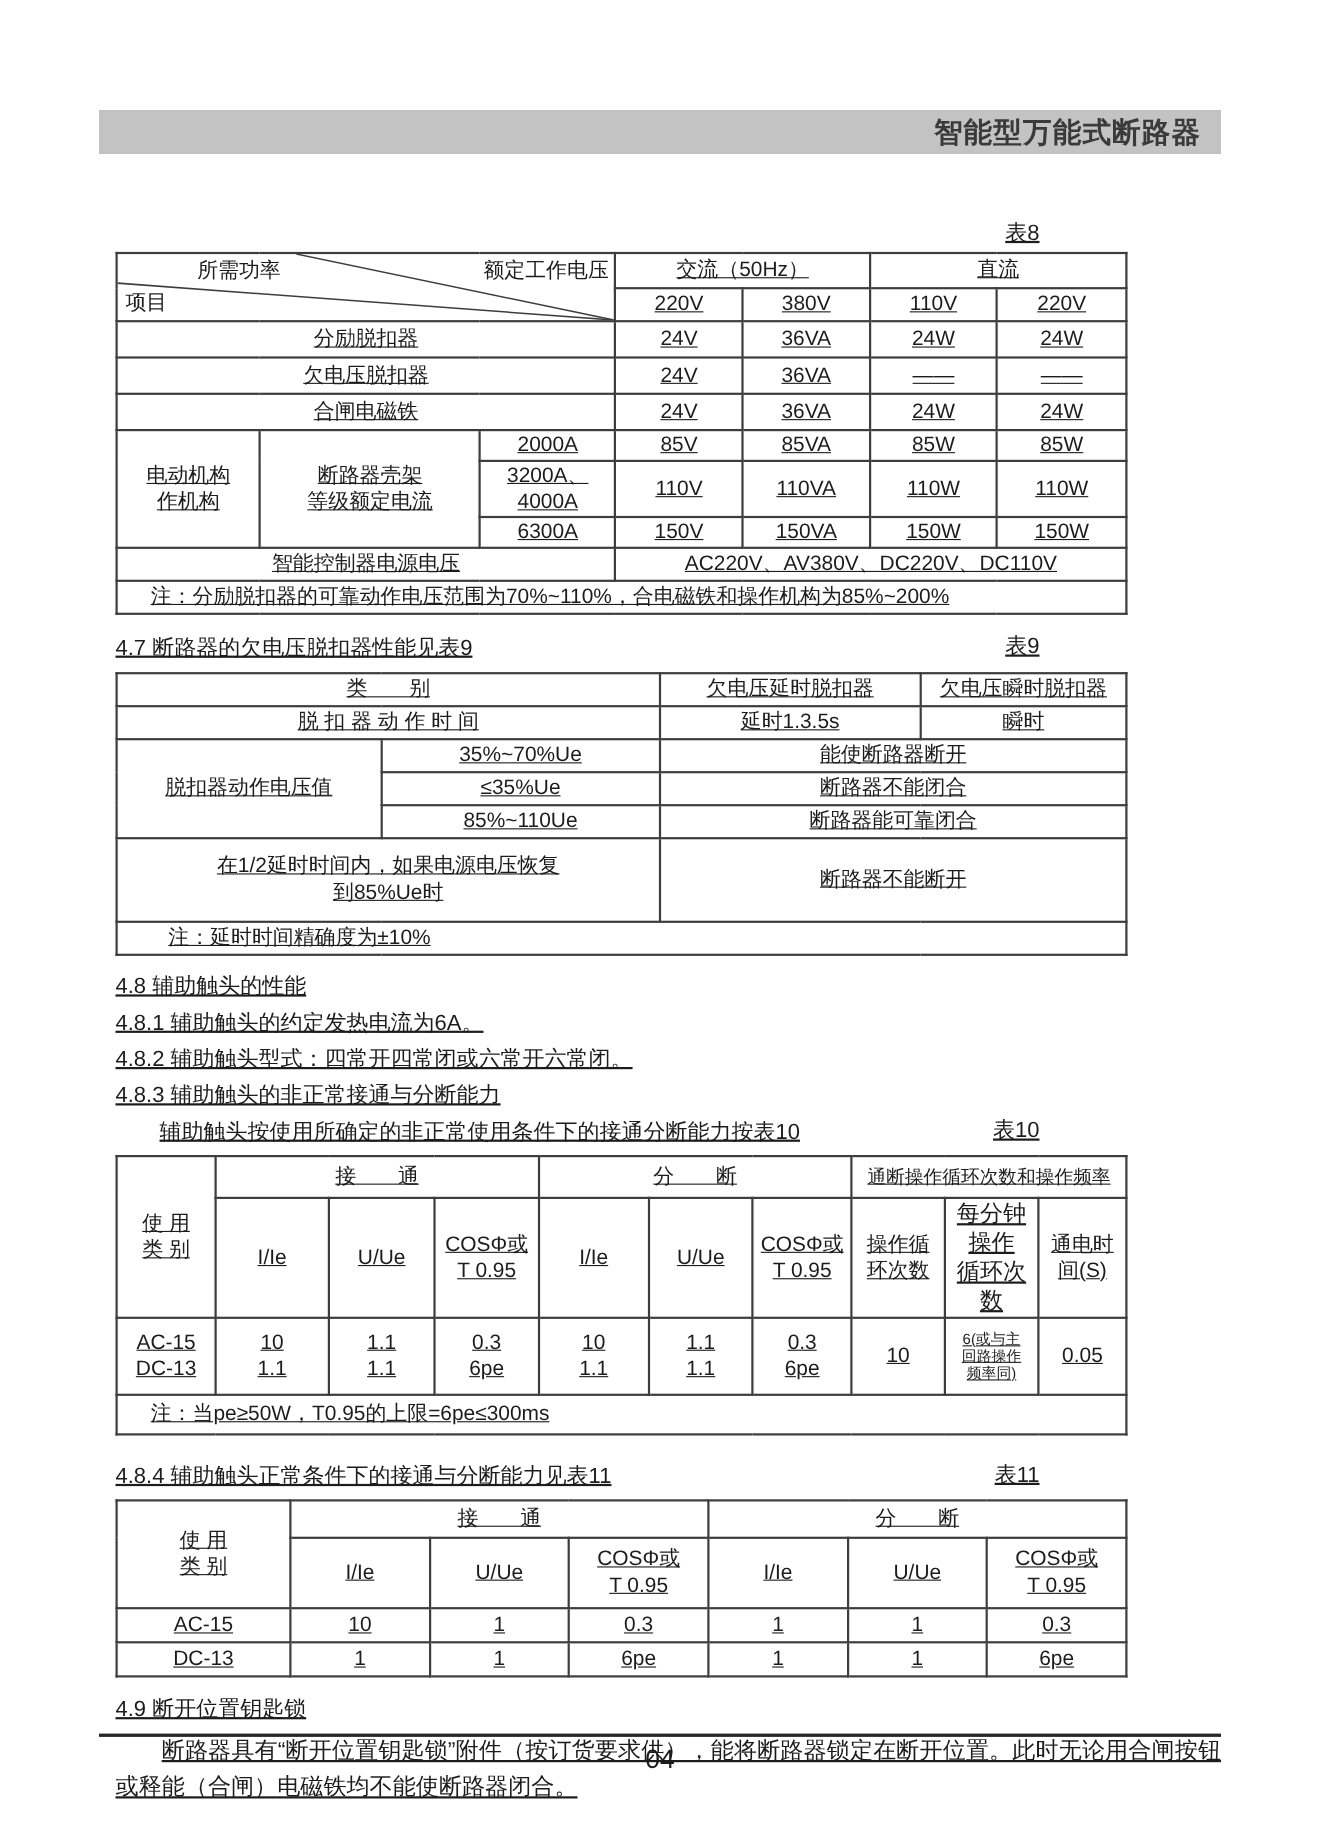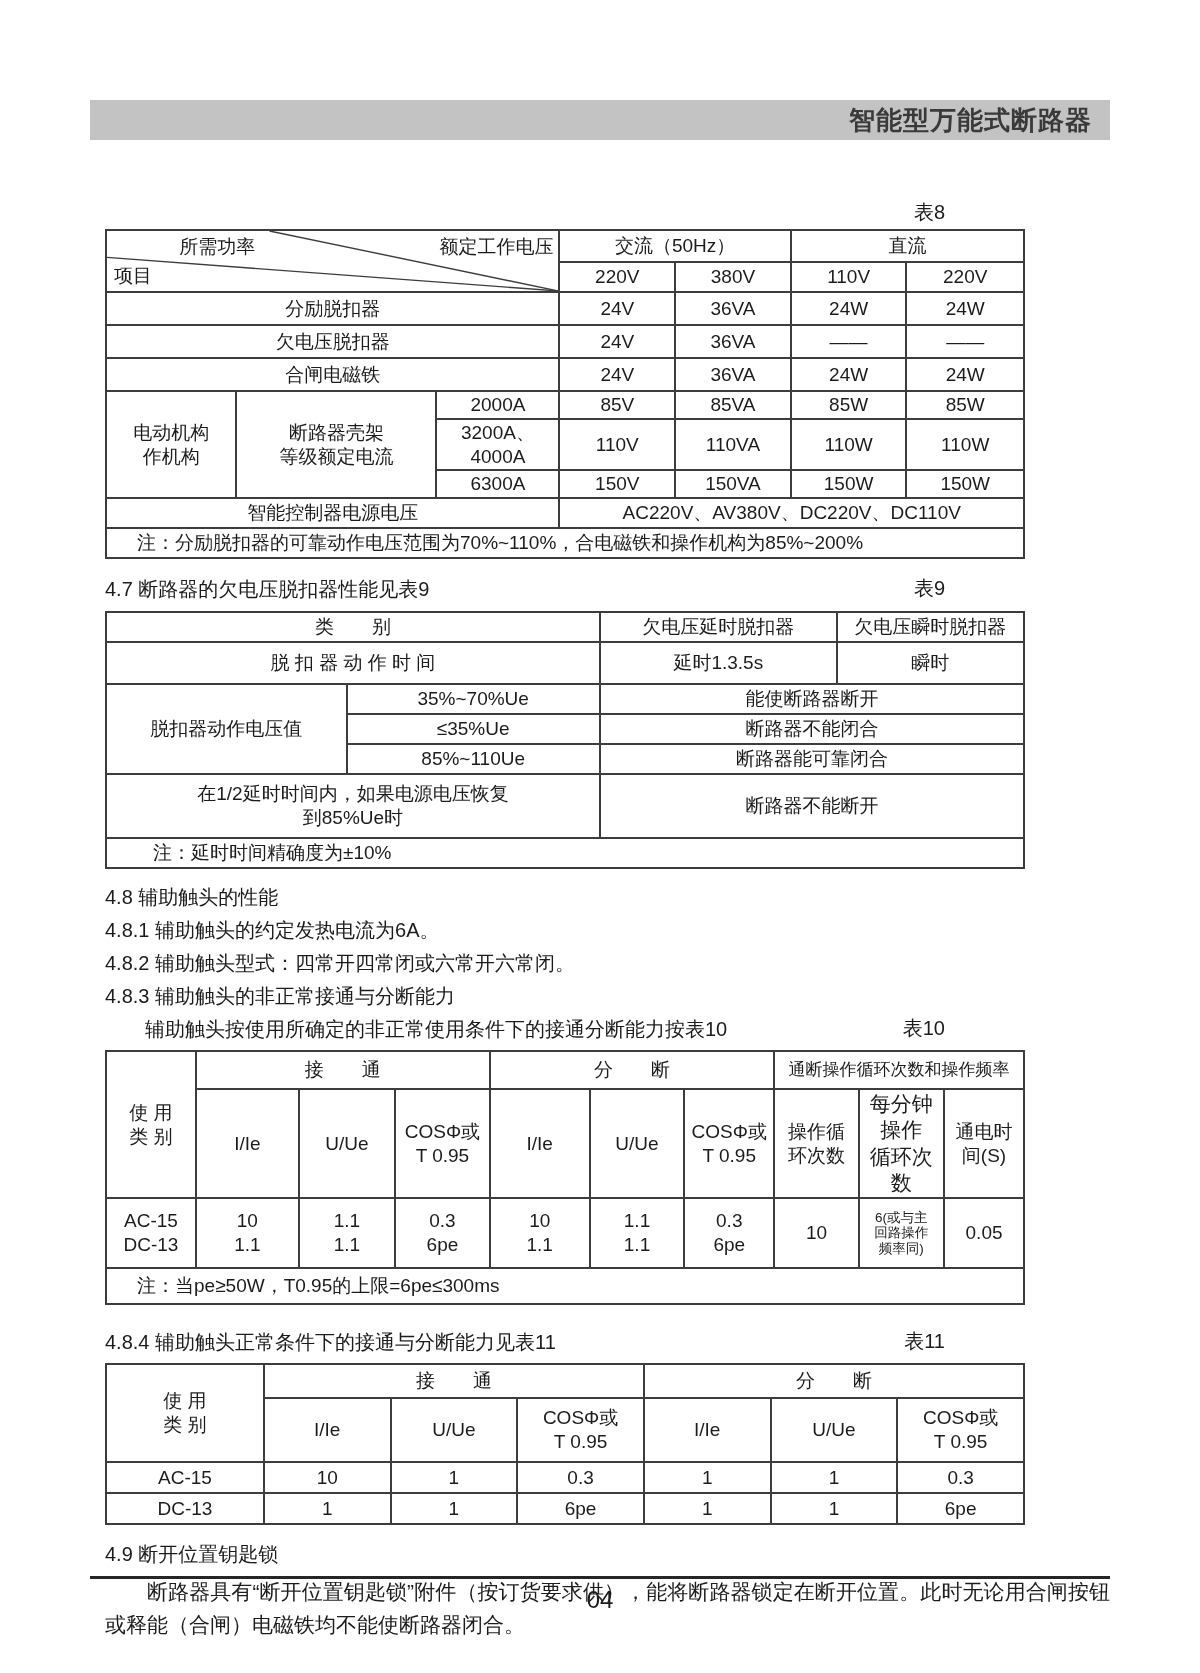--- a/index.html
+++ b/index.html
@@ -13,21 +13,21 @@
   }
   .banner {
     margin:100px 0 0 90px;
     width:1020px; height:40px;
     background:#c3c3c3;
     display:flex; align-items:center; justify-content:flex-end;
     box-sizing:border-box; padding-right:18px;
     font-size:26px; font-weight:bold; color:#3a3a3a;
     letter-spacing:1px;
   }
-  .inner { margin:0 90px 10px 105px; width:1005px; }
+  .inner { margin:0 90px 10px 105px; width:1005px;text-decoration:underline; }
 
   .tbl-caption {
     width:920px; text-align:right; box-sizing:border-box;
     padding-right:80px; font-size:20px; line-height:24px;
   }
   .cap8 { margin-top:60px; margin-bottom:5px; }
 
   table {
     width:920px; border-collapse:collapse; table-layout:fixed;
     font-size:19px; color:#1c1c1c;
@@ -194,39 +194,39 @@
           <col style="width:27.6%">
           <col style="width:25.8%">
           <col style="width:20.4%">
       </colgroup>
       <tbody>
           <tr style="height:30px">
         <td colspan="2" class="wsp">类　　别</td>
         <td>欠电压延时脱扣器</td>
         <td>欠电压瞬时脱扣器</td>
       </tr>
-      <tr style="height:42px">
+      <tr style="height:30px">
         <td colspan="2" class="wsp">脱 扣 器 动 作 时 间</td>
         <td>延时1.3.5s</td>
         <td>瞬时</td>
       </tr>
       <tr style="height:30px">
         <td rowspan="3">脱扣器动作电压值</td>
         <td>35%~70%Ue</td>
         <td colspan="2">能使断路器断开</td>
       </tr>
       <tr style="height:30px">
         <td>≤35%Ue</td>
         <td colspan="2">断路器不能闭合</td>
       </tr>
       <tr style="height:30px">
         <td>85%~110Ue</td>
         <td colspan="2">断路器能可靠闭合</td>
       </tr>
-      <tr style="height:64px">
+      <tr style="height:76px">
         <td colspan="2">
           <span class="line">在1/2延时时间内，如果电源电压恢复</span>
           <span class="line">到85%Ue时</span>
         </td>
         <td colspan="2">断路器不能断开</td>
       </tr>
       <tr style="height:30px">
         <td colspan="4" class="note-cell note-indent">注：延时时间精确度为±10%</td>
       </tr>
     </tbody>

